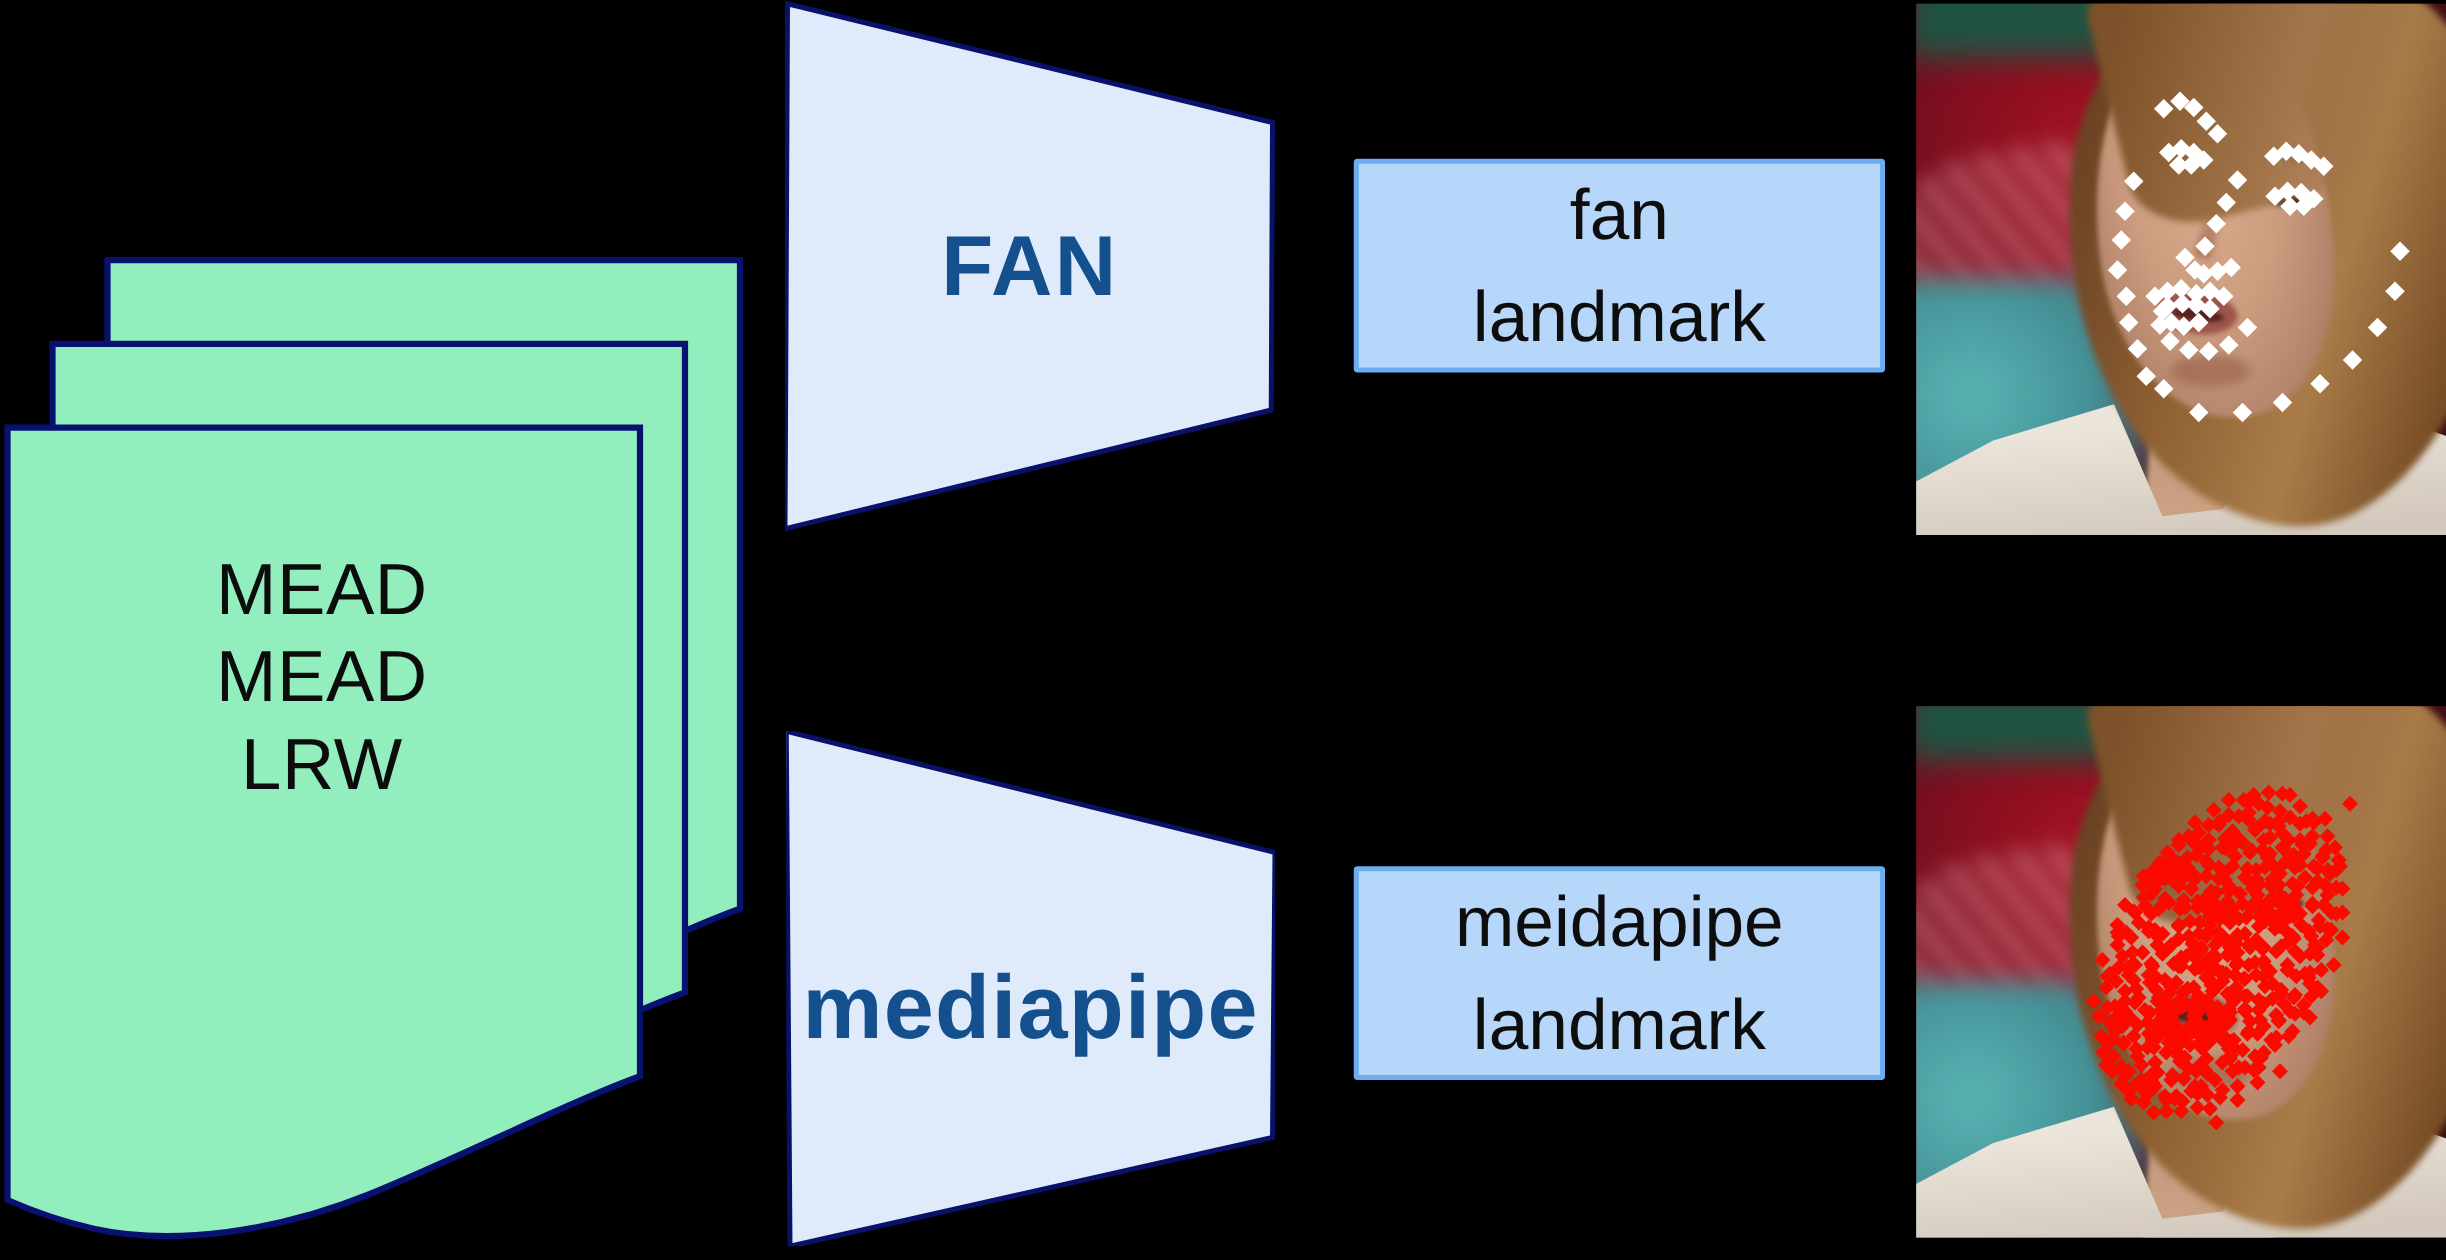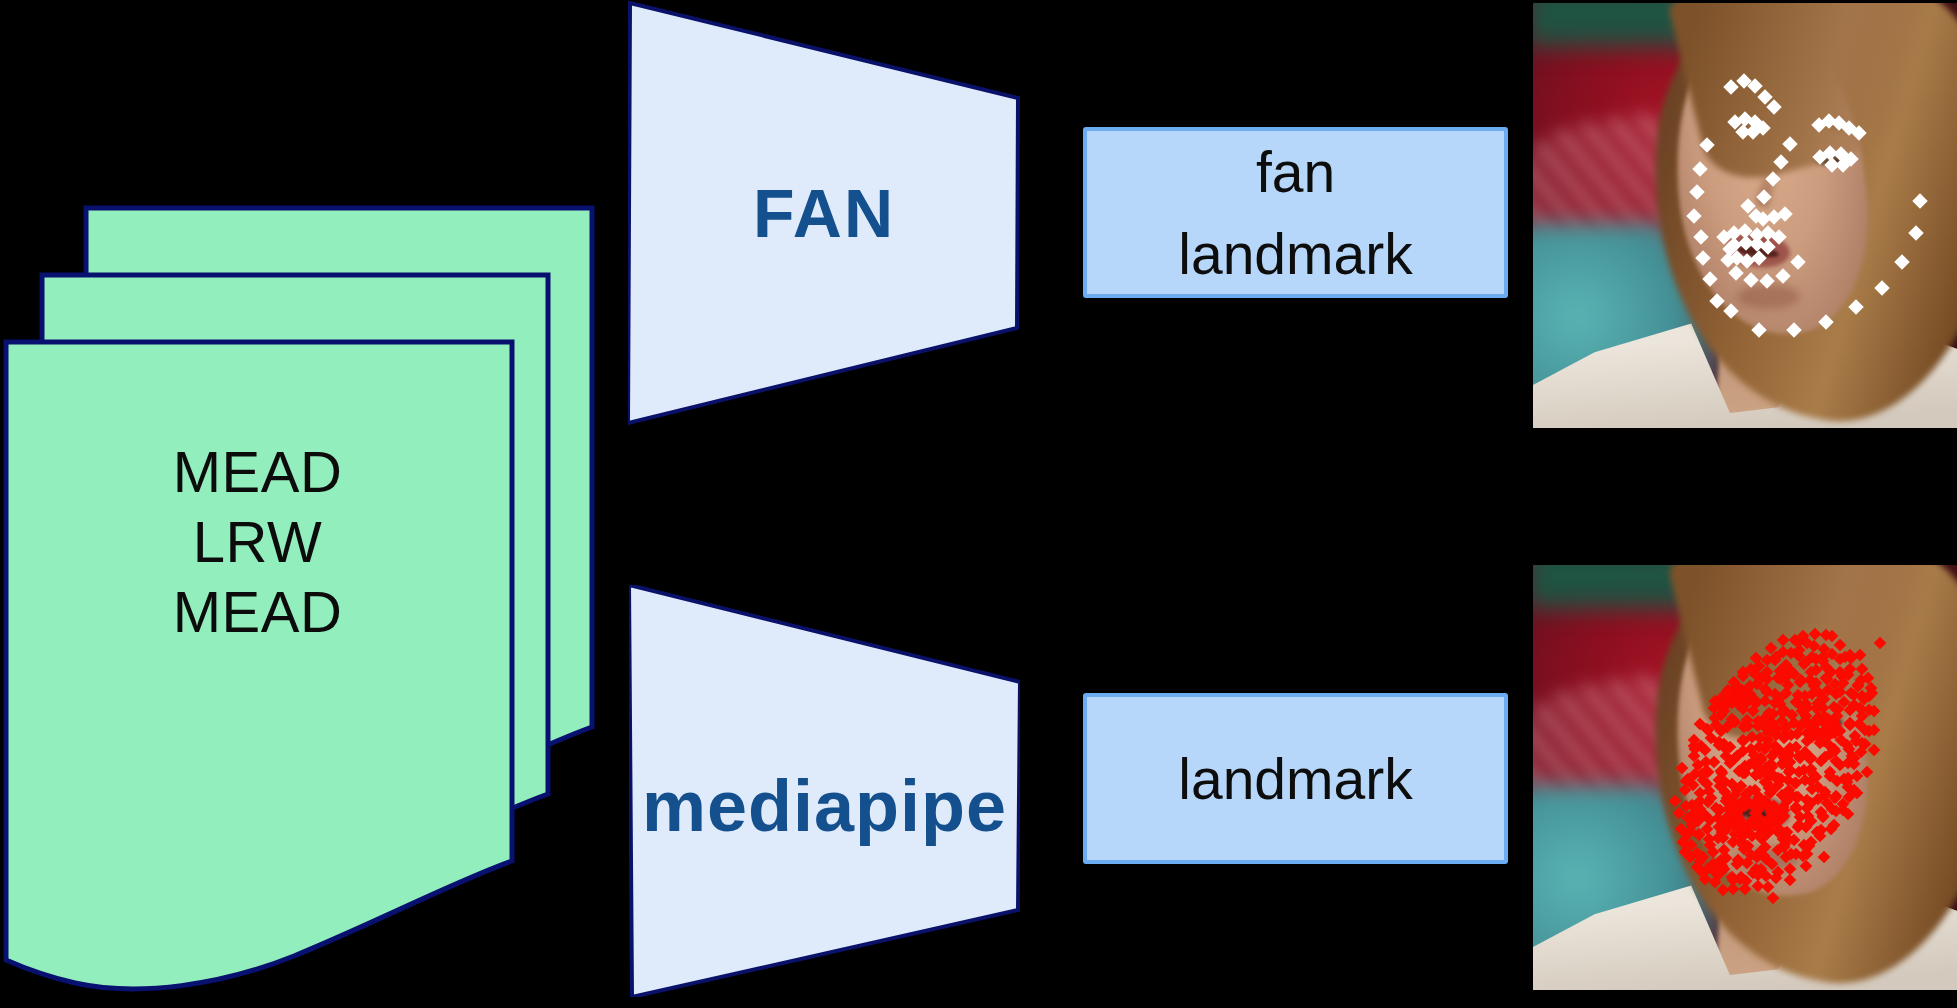--- a/index.html
+++ b/index.html
@@ -81,40 +81,41 @@
       <path d="M3,3 H509 V522 C448,544 372,584 291,617 C219,646 136,658 72,644 C46,638 21,629 3,621 Z" fill="#92eebd" stroke="#081070" stroke-width="5"></path>
     </svg>
     <svg class="page" style="left:39px;top:272px" viewBox="0 0 512 660">
       <path d="M3,3 H509 V522 C448,544 372,584 291,617 C219,646 136,658 72,644 C46,638 21,629 3,621 Z" fill="#92eebd" stroke="#081070" stroke-width="5"></path>
     </svg>
     <svg class="page" style="left:3px;top:339px" viewBox="0 0 512 660">
       <path d="M3,3 H509 V522 C448,544 372,584 291,617 C219,646 136,658 72,644 C46,638 21,629 3,621 Z" fill="#92eebd" stroke="#081070" stroke-width="5"></path>
     </svg>
     <div class="dataset-text">
         <div>MEAD</div>
+        <div>MEAD</div>
         <div>LRW</div>
-        <div>MEAD</div>
       </div>
   </div>
 
   <svg class="funnel" style="left:628px;top:1px" width="392" height="424" viewBox="0 0 392 424">
     <polygon points="2,2 390,97 389,327 0,422" fill="#dfebfb" stroke="#0a1168" stroke-width="4"></polygon>
   </svg>
   <div id="fan-label" class="funnel-label">FAN</div>
 
   <svg class="funnel" style="left:629px;top:585px" width="391" height="412" viewBox="0 0 391 412">
     <polygon points="0,0 391,97 389,325 3,412" fill="#dfebfb" stroke="#0a1168" stroke-width="4"></polygon>
   </svg>
   <div id="mediapipe-label" class="funnel-label">mediapipe</div>
 
   <div class="out-box" style="top:127px">
     <div class="out-line">fan</div>
     <div class="out-line">landmark</div>
   </div>
   <div class="out-box" style="top:693px">
+    <div class="out-line">meidapipe</div>
     <div class="out-line">landmark</div>
   </div>
 
   <div class="photo" style="top:3px">
     <div class="scene">
   <div class="bg-base"></div>
   <div class="bg-red"></div>
   <div class="bg-topgreen"></div>
   <div class="bg-stripes"></div>
   <div class="bg-teal"></div>

